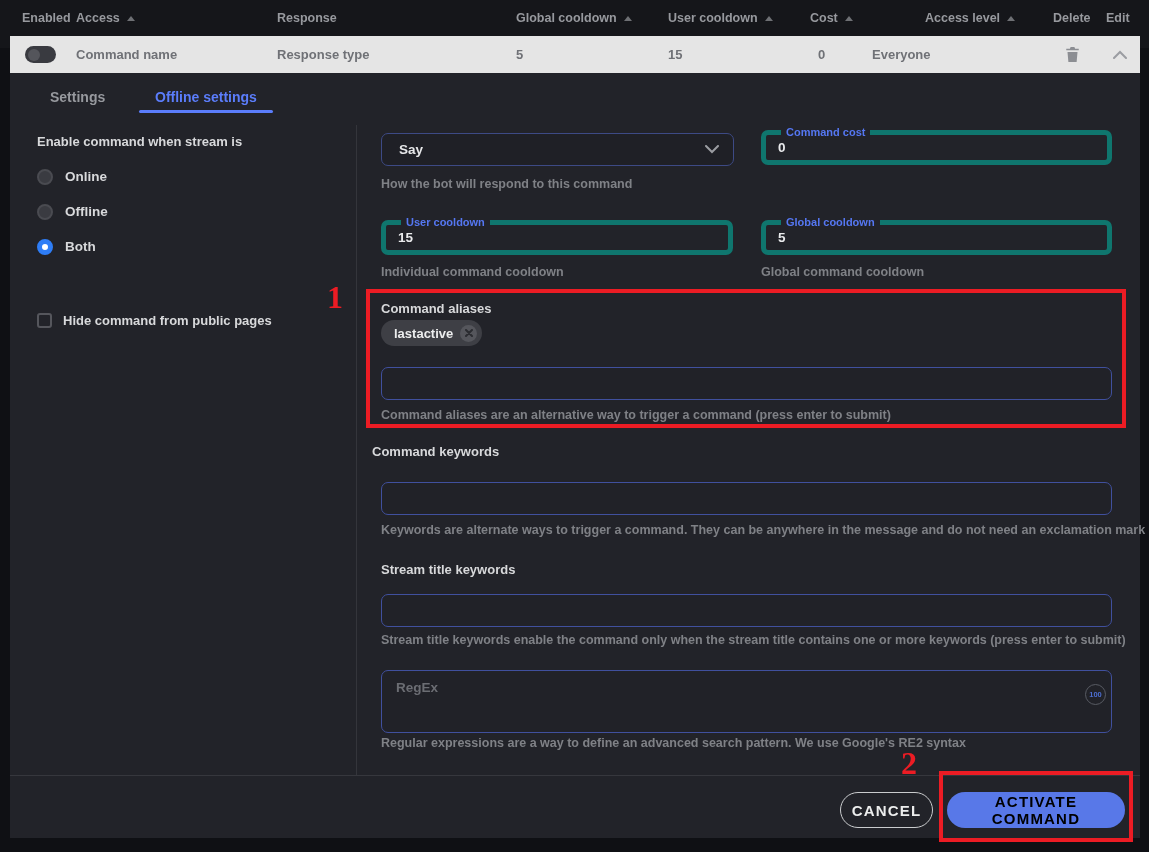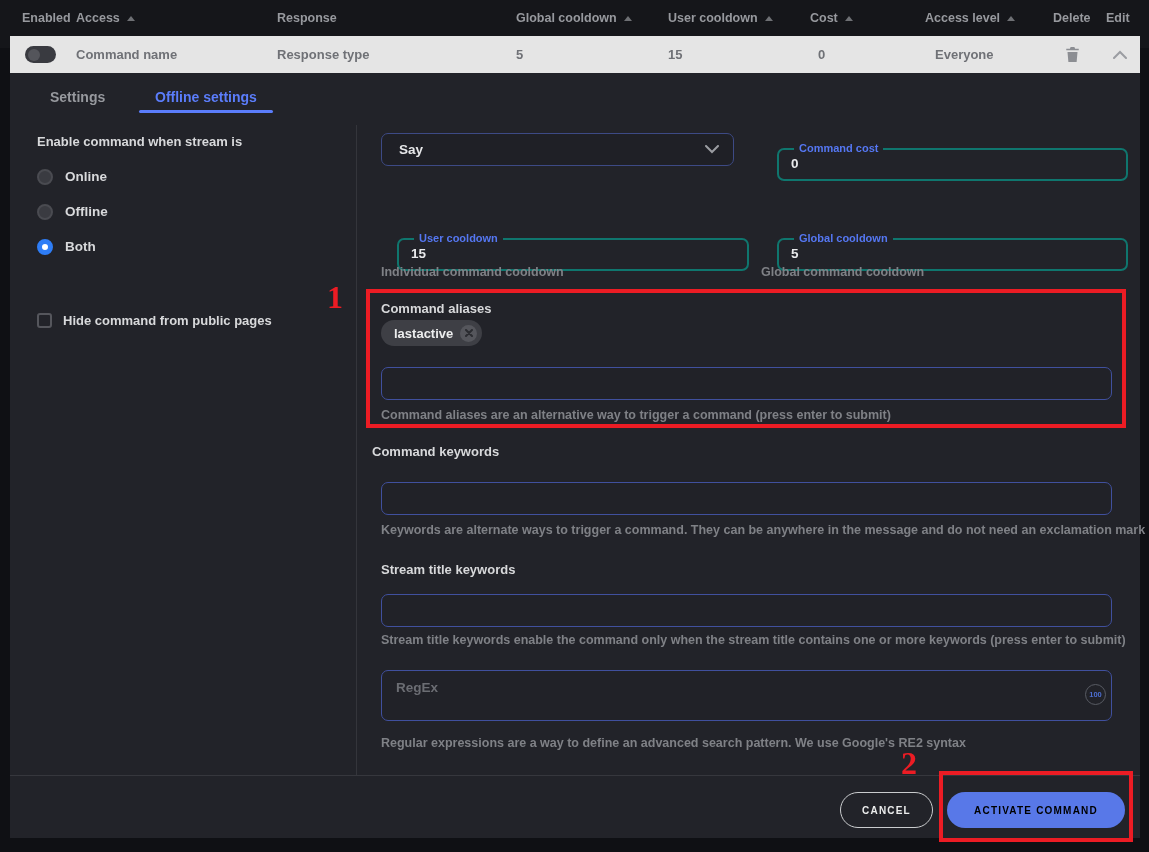--- a/index.html
+++ b/index.html
@@ -47,22 +47,22 @@
   
   .select {
     position:absolute; left:371px; top:60px; width:353px; height:33px;
     background:#1f2026; border:1px solid #3d4a85; border-radius:7px;
     display:flex; align-items:center; justify-content:space-between;
     padding:0 14px 0 17px; cursor:pointer;
   }
   .select .select-value { color:#e6e7e9; font-size:13.5px; font-weight:600; }
 
   fieldset.ffield {
-    position:absolute; margin:16px; padding:0 0 0 12px; height:38px;
-    border:2px solid #0f766e; border-radius:7px; background:transparent;
+    position:absolute; margin:0; padding:0 0 0 12px; height:38px;
+    border:5px solid #0f766e; border-radius:7px; background:transparent;
   }
   fieldset.ffield legend { padding:0 5px; margin-left:3px; font-size:11px; font-weight:700; color:#5577f2; line-height:11px; }
   fieldset.ffield input {
     background:transparent; border:none; outline:none; color:#e9eaec;
     font-size:13.5px; font-weight:600; font-family:inherit; width:92%; padding:0; margin-top:-2px;
   }
 
   .line-input {
     position:absolute; background:#212228; border:1px solid #40509e; border-radius:7px;
     color:#e9eaec; font-size:13.5px; font-family:inherit; padding:0 14px; outline:none;
@@ -82,21 +82,21 @@
 
   .regex-badge {
     position:absolute; left:1075px; top:611px; width:21px; height:21px; border-radius:50%;
     border:1.5px solid #585b63; color:#4d6ed0; font-size:7.5px; font-weight:700;
     display:flex; align-items:center; justify-content:center; background:transparent;
   }
 
   .hdivider { position:absolute; left:0; top:702px; width:1130px; height:1px; background:#36373d; }
 
   .btn { position:absolute; top:719px; height:36px; border-radius:18px; font-family:inherit;
-    font-size:10px; font-weight:700; letter-spacing:1.2px; cursor:pointer; }
+    font-size:15px; font-weight:700; letter-spacing:1.2px; cursor:pointer; }
   .btn-cancel { left:830px; width:93px; background:transparent; border:1px solid #caccce; color:#eceded; }
   .btn-activate { left:937px; width:178px; background:#5878e8; border:none; color:#000000; }
 
   
   .anno-box { position:absolute; border:4px solid #ec1c24; z-index:50; pointer-events:none; }
   .anno-box.first { left:366px; top:289px; width:760px; height:139px; }
   .anno-box.second { left:939px; top:771px; width:194px; height:71px; }
   .anno-num { position:absolute; z-index:51; color:#ec1c24; font-family:"Liberation Serif", serif;
     font-size:32px; font-weight:600; line-height:1; pointer-events:none; }
   .anno-num.first { left:327px; top:281px; }
@@ -121,21 +121,21 @@
 
   <div class="trow">
     <div class="toggle">
         <div class="knob"></div>
       </div>
     <span class="td" style="left:66px">Command name</span>
     <span class="td" style="left:267px">Response type</span>
     <span class="td" style="left:506px">5</span>
     <span class="td" style="left:658px">15</span>
     <span class="td" style="left:808px">0</span>
-    <span class="td" style="left:925px">Everyone</span>
+    <span class="td" style="left:862px">Everyone</span>
     <button class="icon-btn" style="left:1050px">
       <svg width="15" height="17" viewBox="0 0 24 26" fill="currentColor">
           <path d="M9 1h6l1.2 2.6H22v2.6H2V3.6h5.8L9 1zm-5 8h16l-1.4 16H5.4L4 9z"></path>
         </svg>
     </button>
     <button class="icon-btn" style="left:1098px">
       <svg width="14" height="9" viewBox="0 0 14 9" fill="none" stroke="#9b9da2" stroke-width="2" stroke-linecap="round">
           <path d="M1 8l6-6 6 6"></path>
         </svg>
     </button>
@@ -168,20 +168,21 @@
     </div>
 
     <div class="vdivider"></div>
 
     <div class="select">
       <span class="select-value">Say</span>
       <svg width="14" height="9" viewBox="0 0 14 9" fill="none" stroke="#9b9da2" stroke-width="2" stroke-linecap="round">
           <path d="M1 1l6 6 6-6"></path>
         </svg>
     </div>
+    <span class="helper" style="left:371px; top:103px">How the bot will respond to this command</span>
 
     <fieldset class="ffield" style="left:751px; top:54px; width:351px">
       <legend>Command cost</legend>
       <input type="text" value="0" style="">
     </fieldset>
 
     <fieldset class="ffield" style="left:371px; top:144px; width:352px">
       <legend>User cooldown</legend>
       <input type="text" value="15" style="">
     </fieldset>
@@ -206,21 +207,21 @@
     <span class="helper" style="left:371px; top:334px">Command aliases are an alternative way to trigger a command (press enter to submit)</span>
 
     <span class="section-label" style="left:362px; top:371px">Command keywords</span>
     <input class="line-input" style="left: 371px; top: 409px; width: 731px; height: 33px;" type="text" value="">
     <span class="helper" style="left:371px; top:449px">Keywords are alternate ways to trigger a command. They can be anywhere in the message and do not need an exclamation mark (!) (press enter to submit)</span>
 
     <span class="section-label" style="left:371px; top:489px">Stream title keywords</span>
     <input class="line-input" style="left: 371px; top: 521px; width: 731px; height: 33px;" type="text" value="">
     <span class="helper" style="left:371px; top:559px">Stream title keywords enable the command only when the stream title contains one or more keywords (press enter to submit)</span>
 
-    <textarea class="line-input" style="left: 371px; top: 597px; width: 731px; height: 51px;" placeholder="RegEx"></textarea>
+    <textarea class="line-input" style="left: 371px; top: 597px; width: 731px; height: 63px;" placeholder="RegEx"></textarea>
     <span class="regex-badge">100</span>
     <span class="helper" style="left:371px; top:662px">Regular expressions are a way to define an advanced search pattern. We use Google's RE2 syntax</span>
 
     <div class="hdivider"></div>
 
     <button class="btn btn-cancel">CANCEL</button>
     <button class="btn btn-activate">ACTIVATE COMMAND</button>
   </div>
 
   <span class="anno-num first">1</span>

